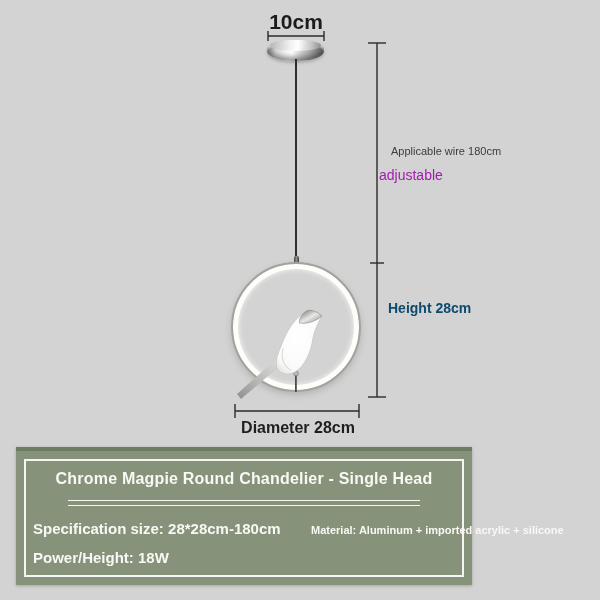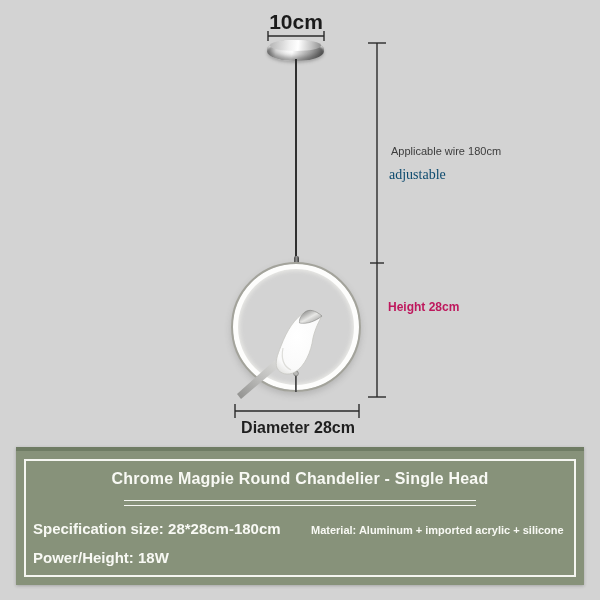--- a/index.html
+++ b/index.html
@@ -14,22 +14,22 @@
   *{margin:0;padding:0;box-sizing:border-box;}
   body{font-family:"Liberation Sans",sans-serif;}
   .stage{
     position:relative;width:600px;height:600px;
     background:var(--background,#d3d3d3);overflow:hidden;
   }
   
   .dim-label{position:absolute;color:var(--text-dark,#222);white-space:nowrap;}
   .canopy-width-label{left:266px;top:10px;width:60px;text-align:center;font-size:21px;font-weight:600;color:#1b1b1b;}
   .susp-label-1{left:391px;top:145px;font-size:11px;color:#3c3c3c;}
-  .susp-label-2{left:389px;top:167px;font-size:14px;color:#0c4a6e;font-family:Liberation Serif, serif;}
-  .height-label{left:388px;top:300px;font-size:12px;font-weight:600;color:#be185d;}
+  .susp-label-2{left:379px;top:167px;font-size:14px;color:#a21caf;}
+  .height-label{left:388px;top:300px;font-size:14px;font-weight:600;color:#0c4a6e;}
   .diameter-label{left:230px;top:419px;width:136px;text-align:center;font-size:16px;font-weight:600;color:#1f1f1f;}
   .dim-svg{position:absolute;overflow:visible;}
   .dim-svg line{stroke:var(--line-color,#2a2a2a);stroke-width:1.4;}
   
   .canopy{position:absolute;left:267px;top:40px;width:57px;height:21px;}
   .canopy-body{
     position:absolute;inset:0;border-radius:50% / 46%;
     background:linear-gradient(100deg,#6e6e6e 0%,#d9d9d9 18%,#f7f7f7 35%,#ffffff 45%,#cfcfcf 60%,#9a9a9a 78%,#5f5f5f 96%);
     box-shadow:inset 0 -4px 5px rgba(55,55,55,.5), inset 0 2px 2px rgba(255,255,255,.85), 0 2px 3px rgba(90,90,90,.35);
   }
@@ -45,21 +45,21 @@
     border:2px solid #a3a39b;background:transparent;
     box-shadow:
       inset 0 0 0 5px #fdfdfc,
       inset 0 0 5px 6px rgba(240,240,236,.95),
       inset 0 -2px 3px rgba(150,150,143,.55),
       0 3px 6px rgba(90,90,90,.25);
   }
   .bird-svg{position:absolute;left:225px;top:302px;width:105px;height:100px;overflow:visible;}
   
   .info-panel{
-    position:absolute;left:16px;top:447px;width:568px;height:138px;
+    position:absolute;left:16px;top:447px;width:456px;height:138px;
     background:var(--panel-green,#87927a);
     border-top:4px solid var(--panel-green-dark,#6f7c64);
     box-shadow:0 1px 3px rgba(60,60,60,.3);
   }
   .panel-frame{position:absolute;inset:8px;border:2px solid var(--panel-border-white,#f5f6f1);}
   .panel-title{
     position:absolute;left:0;top:19px;width:100%;text-align:center;
     color:var(--text-white,#f8f9f4);font-size:16px;font-weight:700;letter-spacing:.2px;
   }
   .title-divider{

